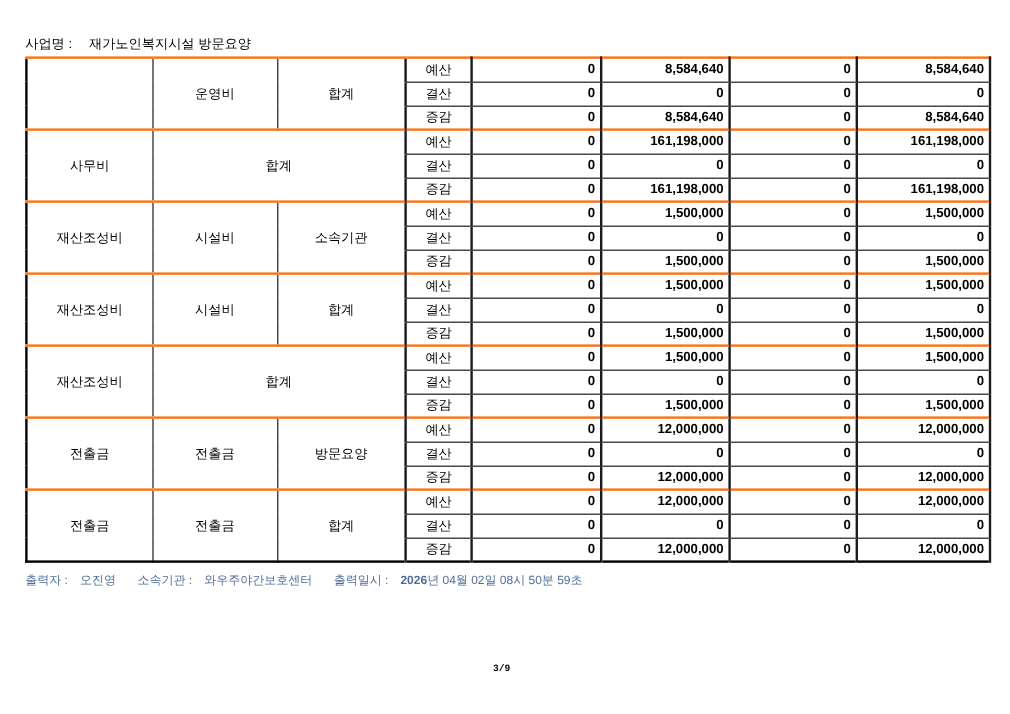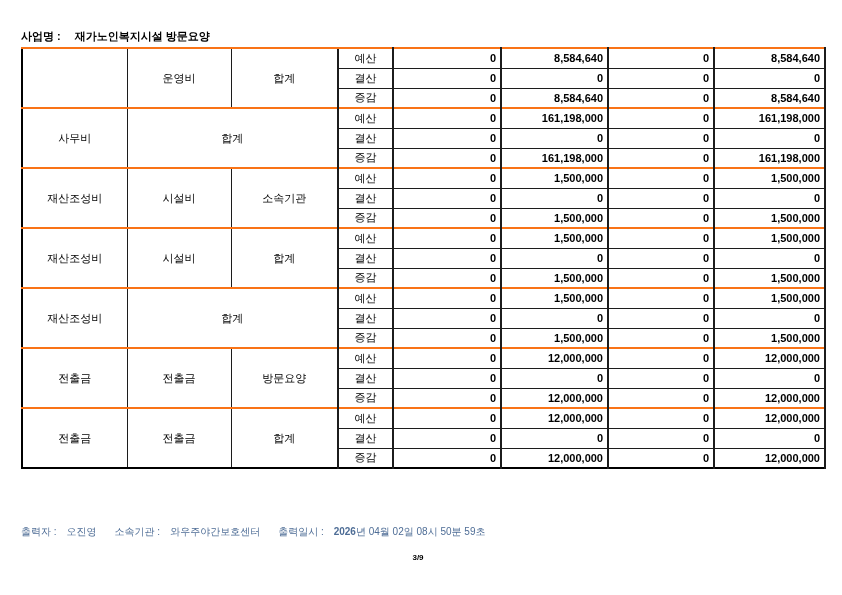--- a/index.html
+++ b/index.html
@@ -4,21 +4,21 @@
 <style>
   * { margin: 0; padding: 0; box-sizing: border-box; }
   html, body { background: #ffffff; }
   body {
     font-family: "Liberation Sans", "DejaVu Sans", sans-serif;
     width: 842px; height: 595px; position: relative; overflow: hidden;
     color: #000;
   }
   .page-title {
     position: absolute; left: 21px; top: 29px;
-    font-size: 11px; font-weight: bold; color: #000; white-space: nowrap;
+    font-size: 11px; font-weight: normal; color: #000; white-space: nowrap;
   }
   .page-title .title-value { margin-left: 14px; }
 
   .budget-table {
     position: absolute; left: 21px; top: 47px;
     border-collapse: collapse; table-layout: fixed;
     width: 803px;
     border: 2px solid #000;
     background: #fff;
   }
@@ -40,21 +40,21 @@
   .print-footer {
     position: absolute; left: 21px; top: 477px;
     font-size: 10px; white-space: nowrap;
   }
   .print-footer .lbl { margin-right: 10px; }
   .print-footer .val { margin-right: 18px; }
   .print-footer .bold { font-weight: bold; }
 
   .page-number {
     position: absolute; left: 0; top: 553px; width: 836px;
-    text-align: center; font-size: 8px; font-weight: bold; color: #000;
+    text-align: center; font-size: 8px; font-weight: bold; color: #000; font-family: Liberation Mono, monospace;
   }
 </style>
 </head>
 <body>
 
 <div class="page-title">
   <span class="title-label">사업명 :</span><span class="title-value">재가노인복지시설 방문요양</span>
 </div>
 
 <table class="budget-table">
@@ -231,17 +231,17 @@
       <tr>
         <td class="rowtype">증감</td>
         <td class="num">0</td>
         <td class="num">12,000,000</td>
         <td class="num">0</td>
         <td class="num">12,000,000</td>
       </tr>
     </tbody>
 </table>
 
-<div class="print-footer" style="color: rgb(78, 109, 150); margin-top: 48px;">
+<div class="print-footer" style="color: rgb(78, 109, 150);">
   <span class="lbl">출력자 :</span><span class="val">오진영</span><span class="lbl">소속기관 :</span><span class="val">와우주야간보호센터</span><span class="lbl">출력일시 :</span><span class="bold">2026</span><span>년 04월 02일 08시 50분 59초</span>
 </div>
 
 <div class="page-number">3/9</div>
 
 </body></html>

